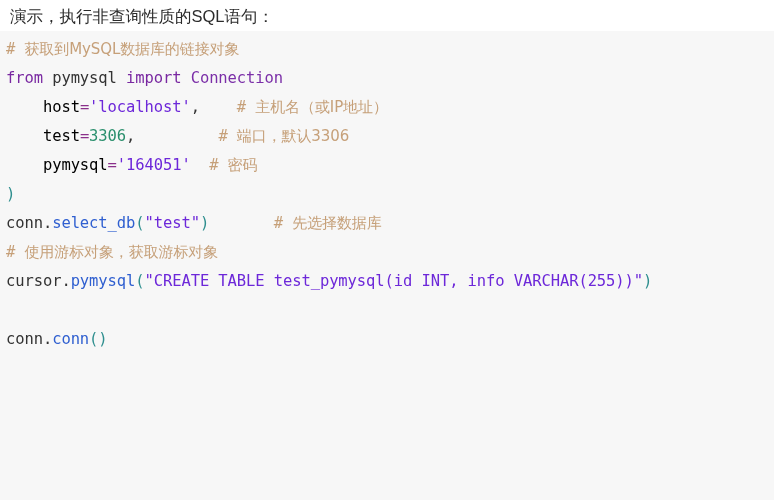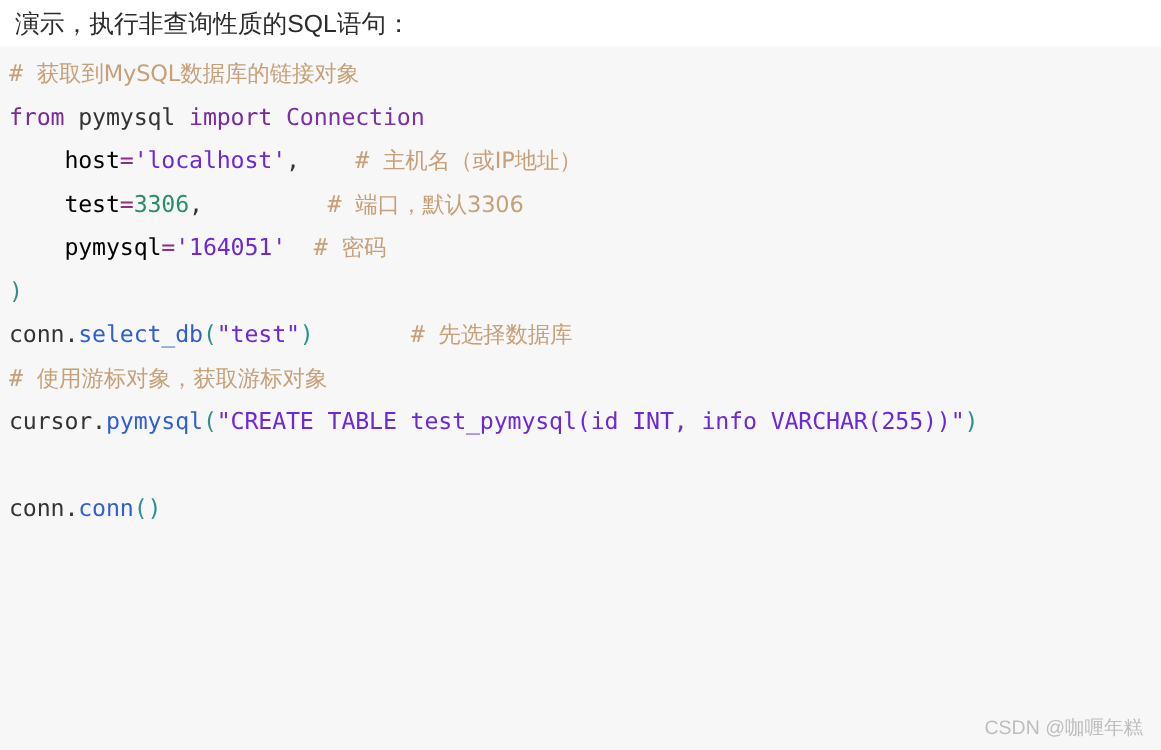--- a/index.html
+++ b/index.html
@@ -95,15 +95,14 @@
         <div class="code-line"><span class="tok-plain">    </span><span class="tok-kwarg">pymysql</span><span class="tok-op">=</span><span class="tok-str">'164051'</span><span class="tok-plain">  </span><span class="tok-comment"># </span><span class="tok-comment cjk">密码</span></div>
         <div class="code-line"><span class="tok-paren">)</span></div>
         <div class="code-line"><span class="tok-name">conn</span><span class="tok-plain">.</span><span class="tok-fn">select_db</span><span class="tok-paren">(</span><span class="tok-str">"test"</span><span class="tok-paren">)</span><span class="tok-plain">       </span><span class="tok-comment"># </span><span class="tok-comment cjk">先选择数据库</span></div>
         <div class="code-line"><span class="tok-comment"># </span><span class="tok-comment cjk">使用游标对象，获取游标对象</span></div>
         <div class="code-line"><span class="tok-name">cursor</span><span class="tok-plain">.</span><span class="tok-fn">pymysql</span><span class="tok-paren">(</span><span class="tok-str">"CREATE TABLE test_pymysql(id INT, info VARCHAR(255))"</span><span class="tok-paren">)</span></div>
         <div class="code-line blank">&nbsp;</div>
         <div class="code-line"><span class="tok-name">conn</span><span class="tok-plain">.</span><span class="tok-fn">conn</span><span class="tok-paren">()</span></div>
       </div>
   </div>
 
-  <div class="watermark">CSDN @咖喱年糕</div>
 
 </div>
 
 </body></html>

